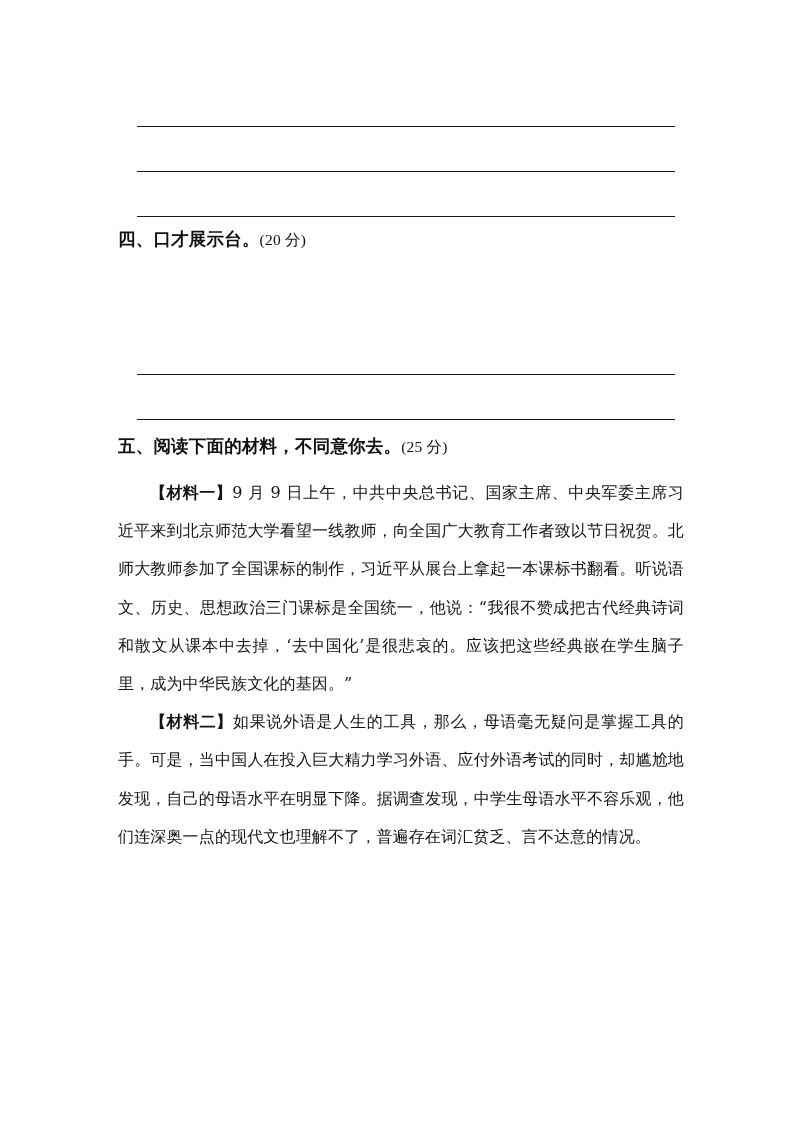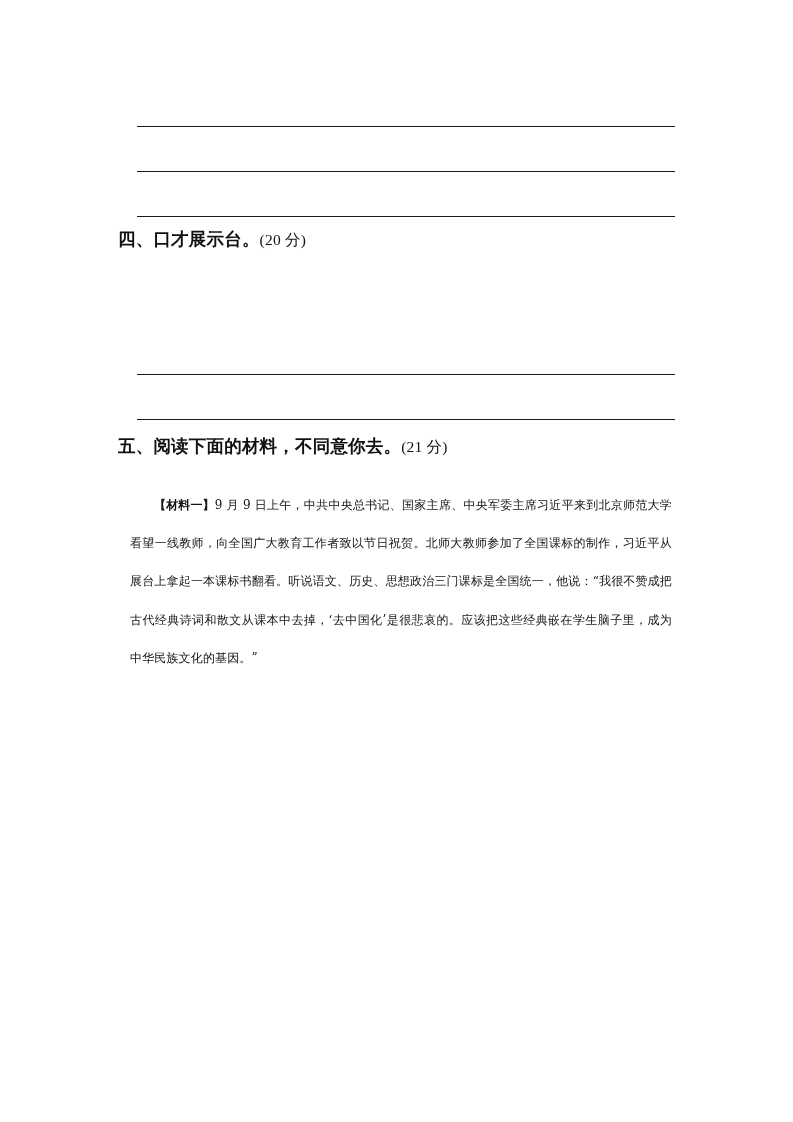--- a/index.html
+++ b/index.html
@@ -82,26 +82,26 @@
 
   
   .material-area {
     position: absolute;
     left: 118px;
     top: 474px;
     width: 566px;
   }
   .material-para {
     font-family: "DejaVu Serif", "Liberation Serif", serif;
-    font-size: 12px;
+    font-size: 16px;
     line-height: 38.2px;
     text-indent: 2em;
     text-align: justify;
     text-justify: inter-ideograph;
-    margin: 12px;
+    margin: 0;
     color: #141414;
     letter-spacing: 0.15px;
   }
   .material-tag {
     font-family: "DejaVu Sans", "Liberation Sans", sans-serif;
     font-weight: bold;
     letter-spacing: 0;
   }
 
   .clip-bottom {
@@ -128,22 +128,23 @@
     <span>四、口才展示台。</span><span class="score">(20 分)</span>
   </div>
 
 
   <div class="rule-group" id="rules-middle">
     <div class="rule-line"></div>
     <div class="rule-line"></div>
   </div>
 
   <div class="section-heading" id="heading-five">
-    <span>五、阅读下面的材料，不同意你去。</span><span class="score">(21 分)</span>
+    <span>五、阅读下面的材料，不同意你去。</span><span class="score">(25 分)</span>
   </div>
 
   <div class="material-area">
     <p class="material-para"><span class="material-tag">【材料一】</span><span>9 月 9 日上午，中共中央总书记、国家主席、中央军委主席习近平来到北京师范大学看望一线教师，向全国广大教育工作者致以节日祝贺。北师大教师参加了全国课标的制作，习近平从展台上拿起一本课标书翻看。听说语文、历史、思想政治三门课标是全国统一，他说：“我很不赞成把古代经典诗词和散文从课本中去掉，‘去中国化’是很悲哀的。应该把这些经典嵌在学生脑子里，成为中华民族文化的基因。”</span></p>
+    <p class="material-para"><span class="material-tag">【材料二】</span><span>如果说外语是人生的工具，那么，母语毫无疑问是掌握工具的手。可是，当中国人在投入巨大精力学习外语、应付外语考试的同时，却尴尬地发现，自己的母语水平在明显下降。据调查发现，中学生母语水平不容乐观，他们连深奥一点的现代文也理解不了，普遍存在词汇贫乏、言不达意的情况。</span></p>
   </div>
 
   <div class="clip-bottom"></div>
 
 </div>
 
 </body></html>

